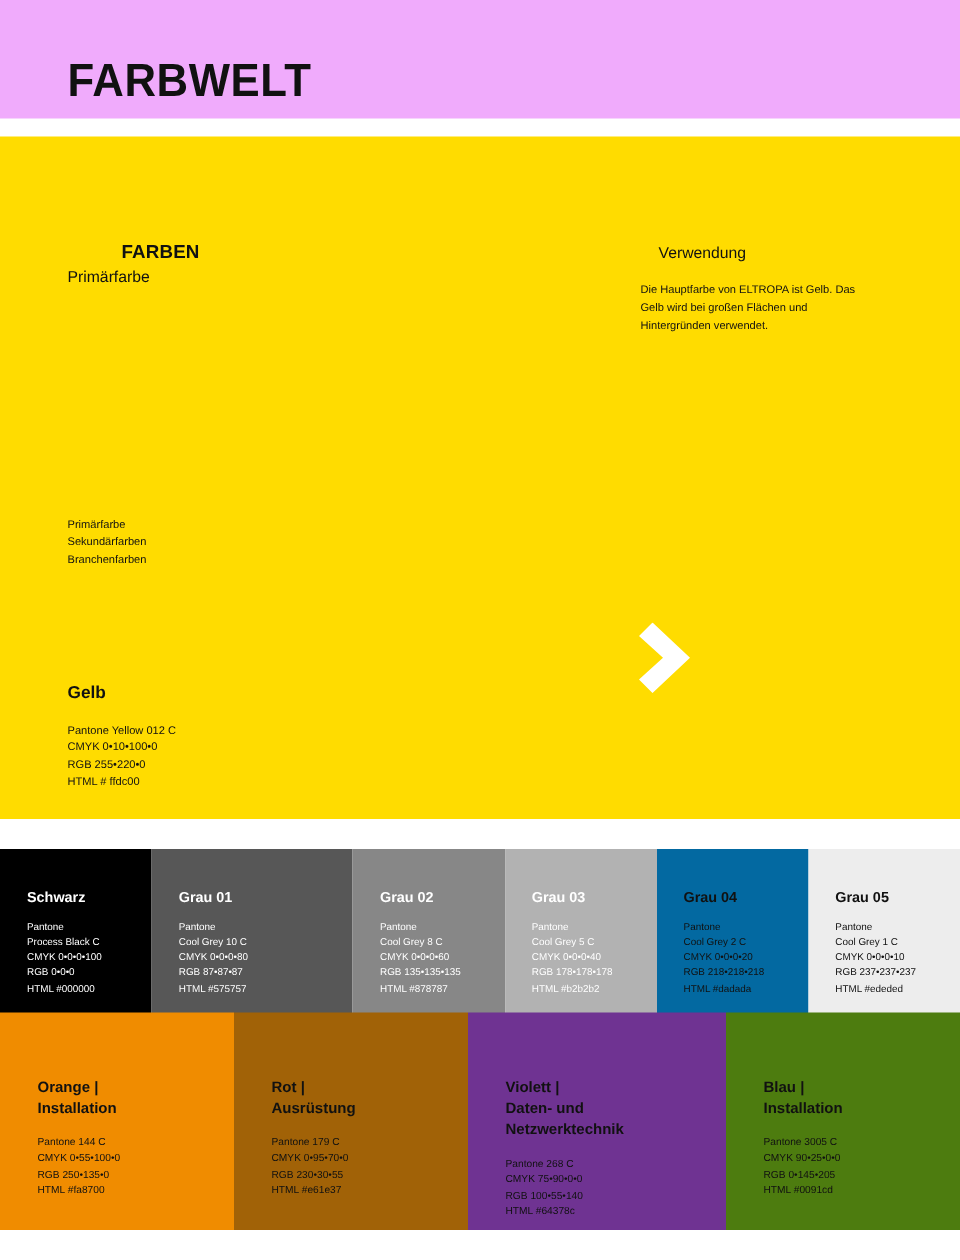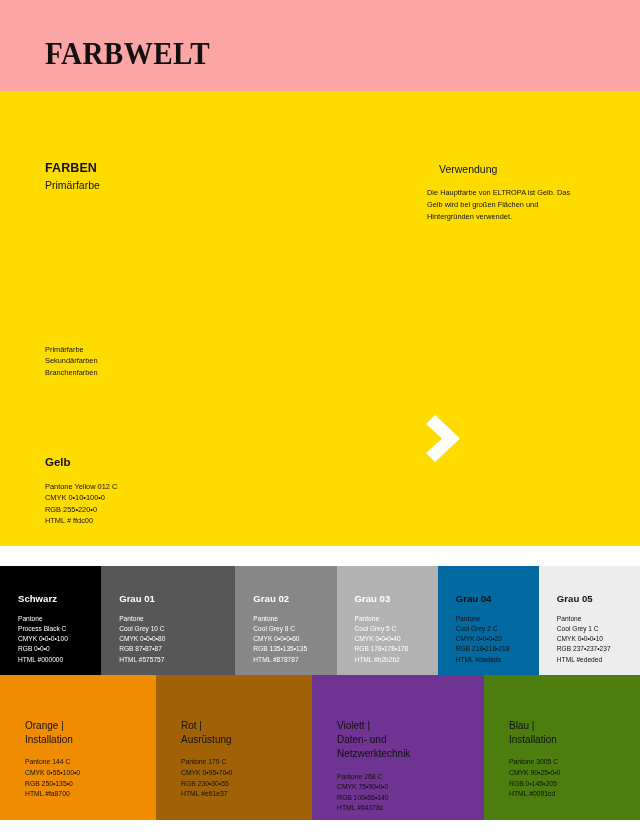--- a/index.html
+++ b/index.html
@@ -20,23 +20,22 @@
     height: 840px;
     background: #ffffff;
   }
 
   
   .header {
     position: absolute;
     left: 0;
     top: 0;
     width: 640px;
-    height: 91px;
-    background: #fca5a5;
-    font-family: Liberation Serif, serif;
+    height: 79px;
+    background: #f0abfc;
   }
   .header-title {
     position: absolute;
     left: 45px;
     top: 38px;
     font-size: 31px;
     font-weight: bold;
     letter-spacing: 0.4px;
     color: #111111;
     line-height: 1;
@@ -57,20 +56,21 @@
     position: absolute;
     left: 45px;
     top: 70px;
   }
   .farben-heading {
     font-size: 12.5px;
     font-weight: bold;
     color: #111111;
     letter-spacing: 0.1px;
     line-height: 1.25;
+    margin-left: 36px;
   }
   .farben-sub {
     font-size: 10.5px;
     font-weight: normal;
     color: #111111;
     line-height: 1.35;
     margin-top: 1px;
   }
   .usage-block {
     position: absolute;
@@ -178,21 +178,21 @@
     height: 100%;
   }
   .color-inner {
     position: absolute;
     left: 25px;
     top: 44px;
     right: 4px;
   }
   .color-title {
     font-size: 10px;
-    font-weight: normal;
+    font-weight: bold;
     line-height: 1.42;
     color: #111111;
   }
   .color-title div { white-space: nowrap; }
   .color-lines {
     margin-top: 10px;
     font-size: 6.8px;
     line-height: 1.56;
     color: #111111;
   }

